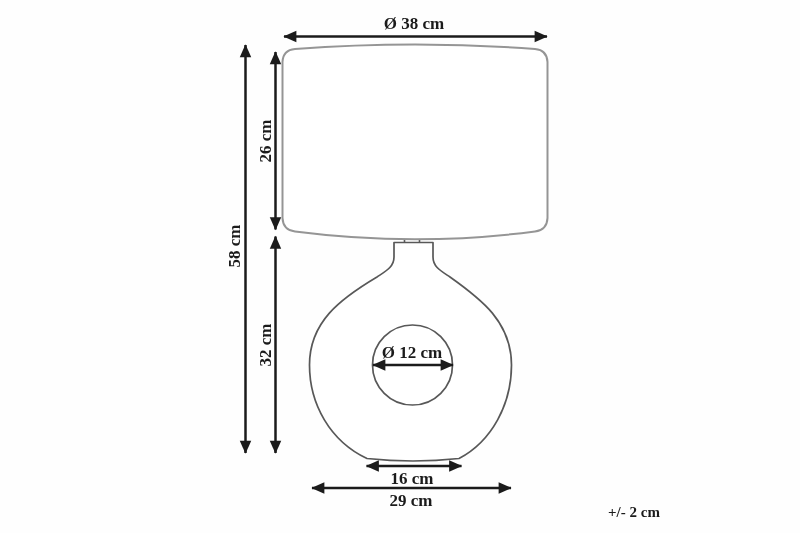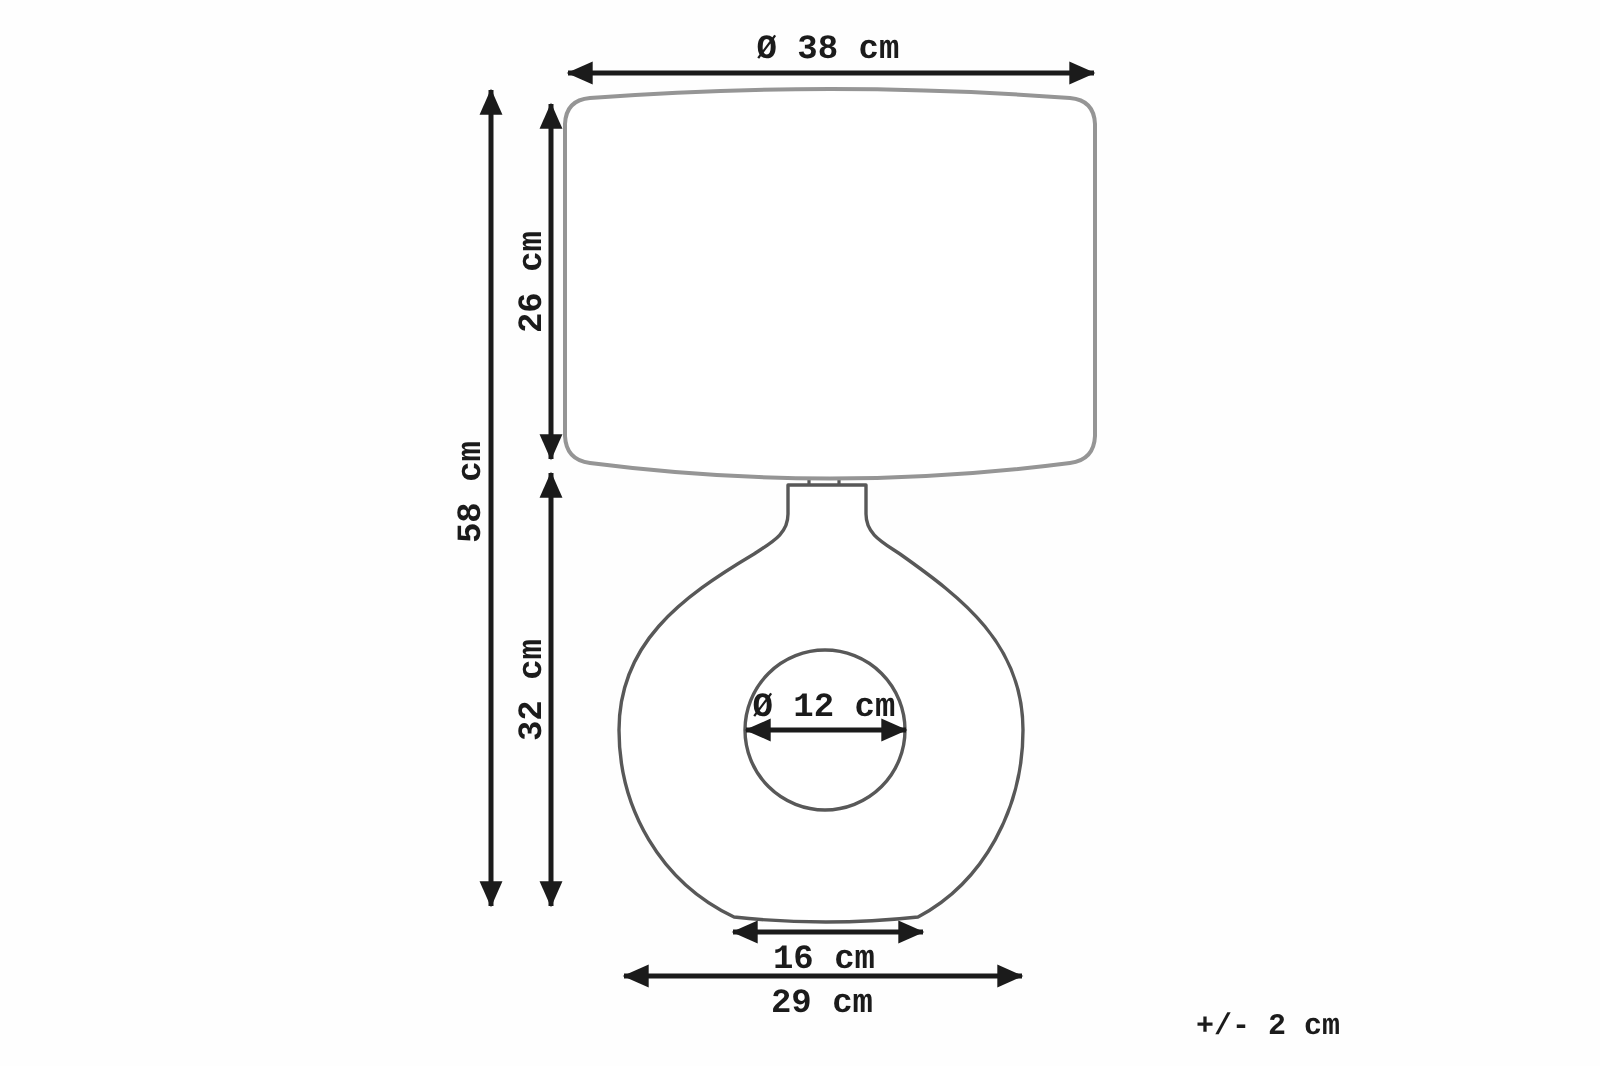--- a/index.html
+++ b/index.html
@@ -2,21 +2,21 @@
 <html style="--dimension: #1b1b1b; --shade-outline: #959595; --base-outline: #585858; --background: #fefefe;"><head>
 <meta charset="utf-8">
 <style>
   html, body { margin: 0; padding: 0; background: #ffffff; }
   .stage {
     position: relative;
     width: 800px;
     height: 533px;
     background: var(--background, #ffffff);
     overflow: hidden;
-    font-family: Liberation Mono, monospace;
+    font-family: Liberation Serif, serif;
   }
   svg { display: block; }
   .shade   { stroke: var(--shade-outline, #959595); stroke-width: 2;   fill: #ffffff; stroke-linejoin: round; }
   .socket  { stroke: var(--base-outline, #585858);  stroke-width: 1.6; fill: #ffffff; }
   .base    { stroke: var(--base-outline, #585858);  stroke-width: 1.7; fill: #ffffff; stroke-linejoin: round; }
   .hole    { stroke: var(--base-outline, #585858);  stroke-width: 1.7; fill: #ffffff; }
   .dim-line { stroke: var(--dimension, #1b1b1b); stroke-width: 2.5; fill: none; }
   .dim-text { fill: var(--dimension, #1b1b1b); font-weight: bold; font-size: 17px; }
   .tol-text { fill: var(--dimension, #1b1b1b); font-weight: bold; font-size: 15px; }
   .ah       { fill: var(--dimension, #1b1b1b); }

